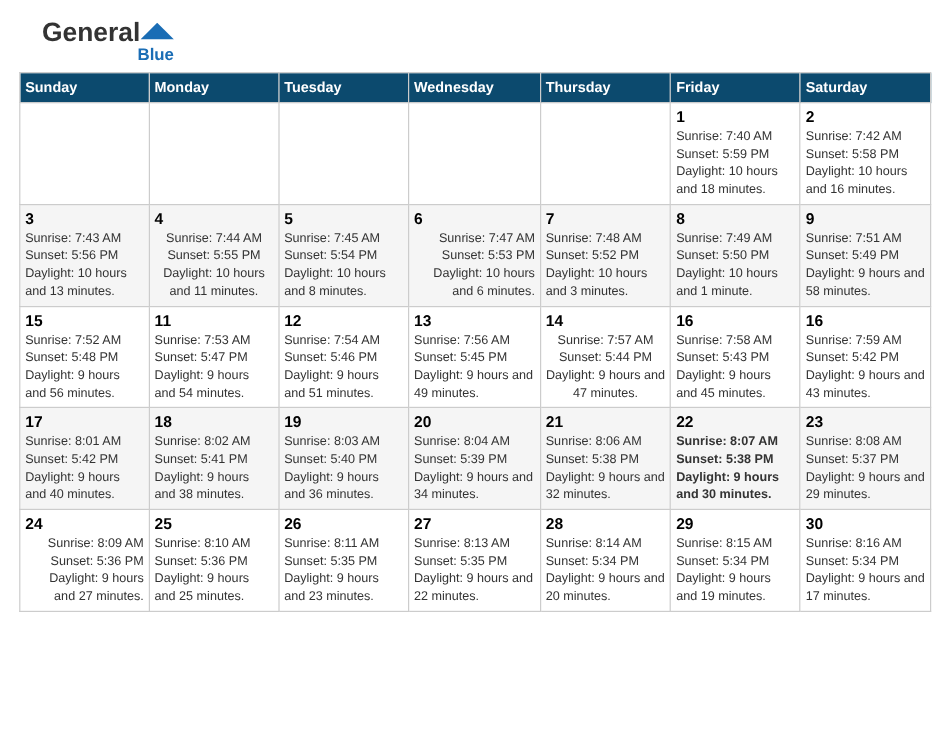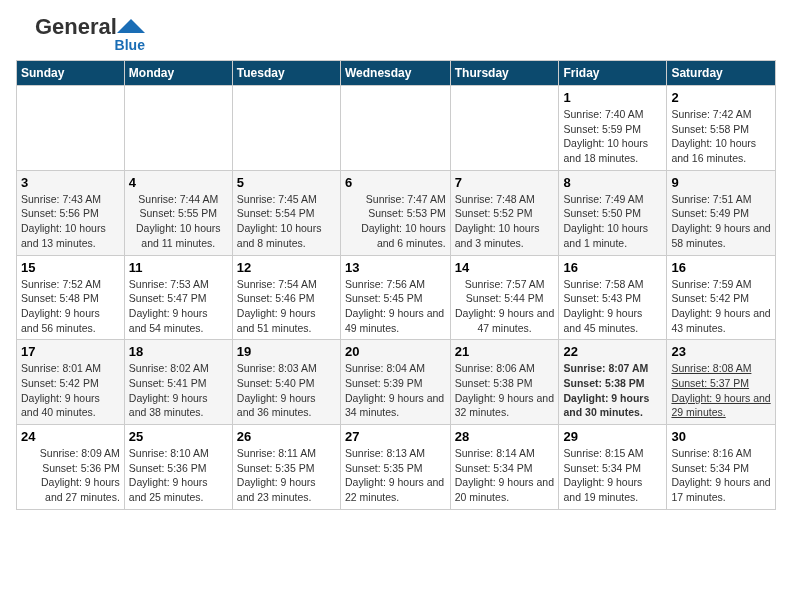--- a/index.html
+++ b/index.html
@@ -258,21 +258,21 @@
 Daylight: 9 hours and 32 minutes.</div>
         </td>
         <td>
           <span class="day-num">22</span>
           <div class="day-info" style="white-space: pre-line; font-weight: bold;">Sunrise: 8:07 AM
 Sunset: 5:38 PM
 Daylight: 9 hours and 30 minutes.</div>
         </td>
         <td>
           <span class="day-num">23</span>
-          <div class="day-info" style="white-space: pre-line; text-decoration: underline;">Sunrise: 8:08 AM
+          <div class="day-info" style="white-space: pre-line;">Sunrise: 8:08 AM
 Sunset: 5:37 PM
 Daylight: 9 hours and 29 minutes.</div>
         </td>
       </tr>
       <tr>
         <td>
           <span class="day-num">24</span>
           <div class="day-info" style="white-space: pre-line; text-align: right;">Sunrise: 8:09 AM
 Sunset: 5:36 PM
 Daylight: 9 hours and 27 minutes.</div>

